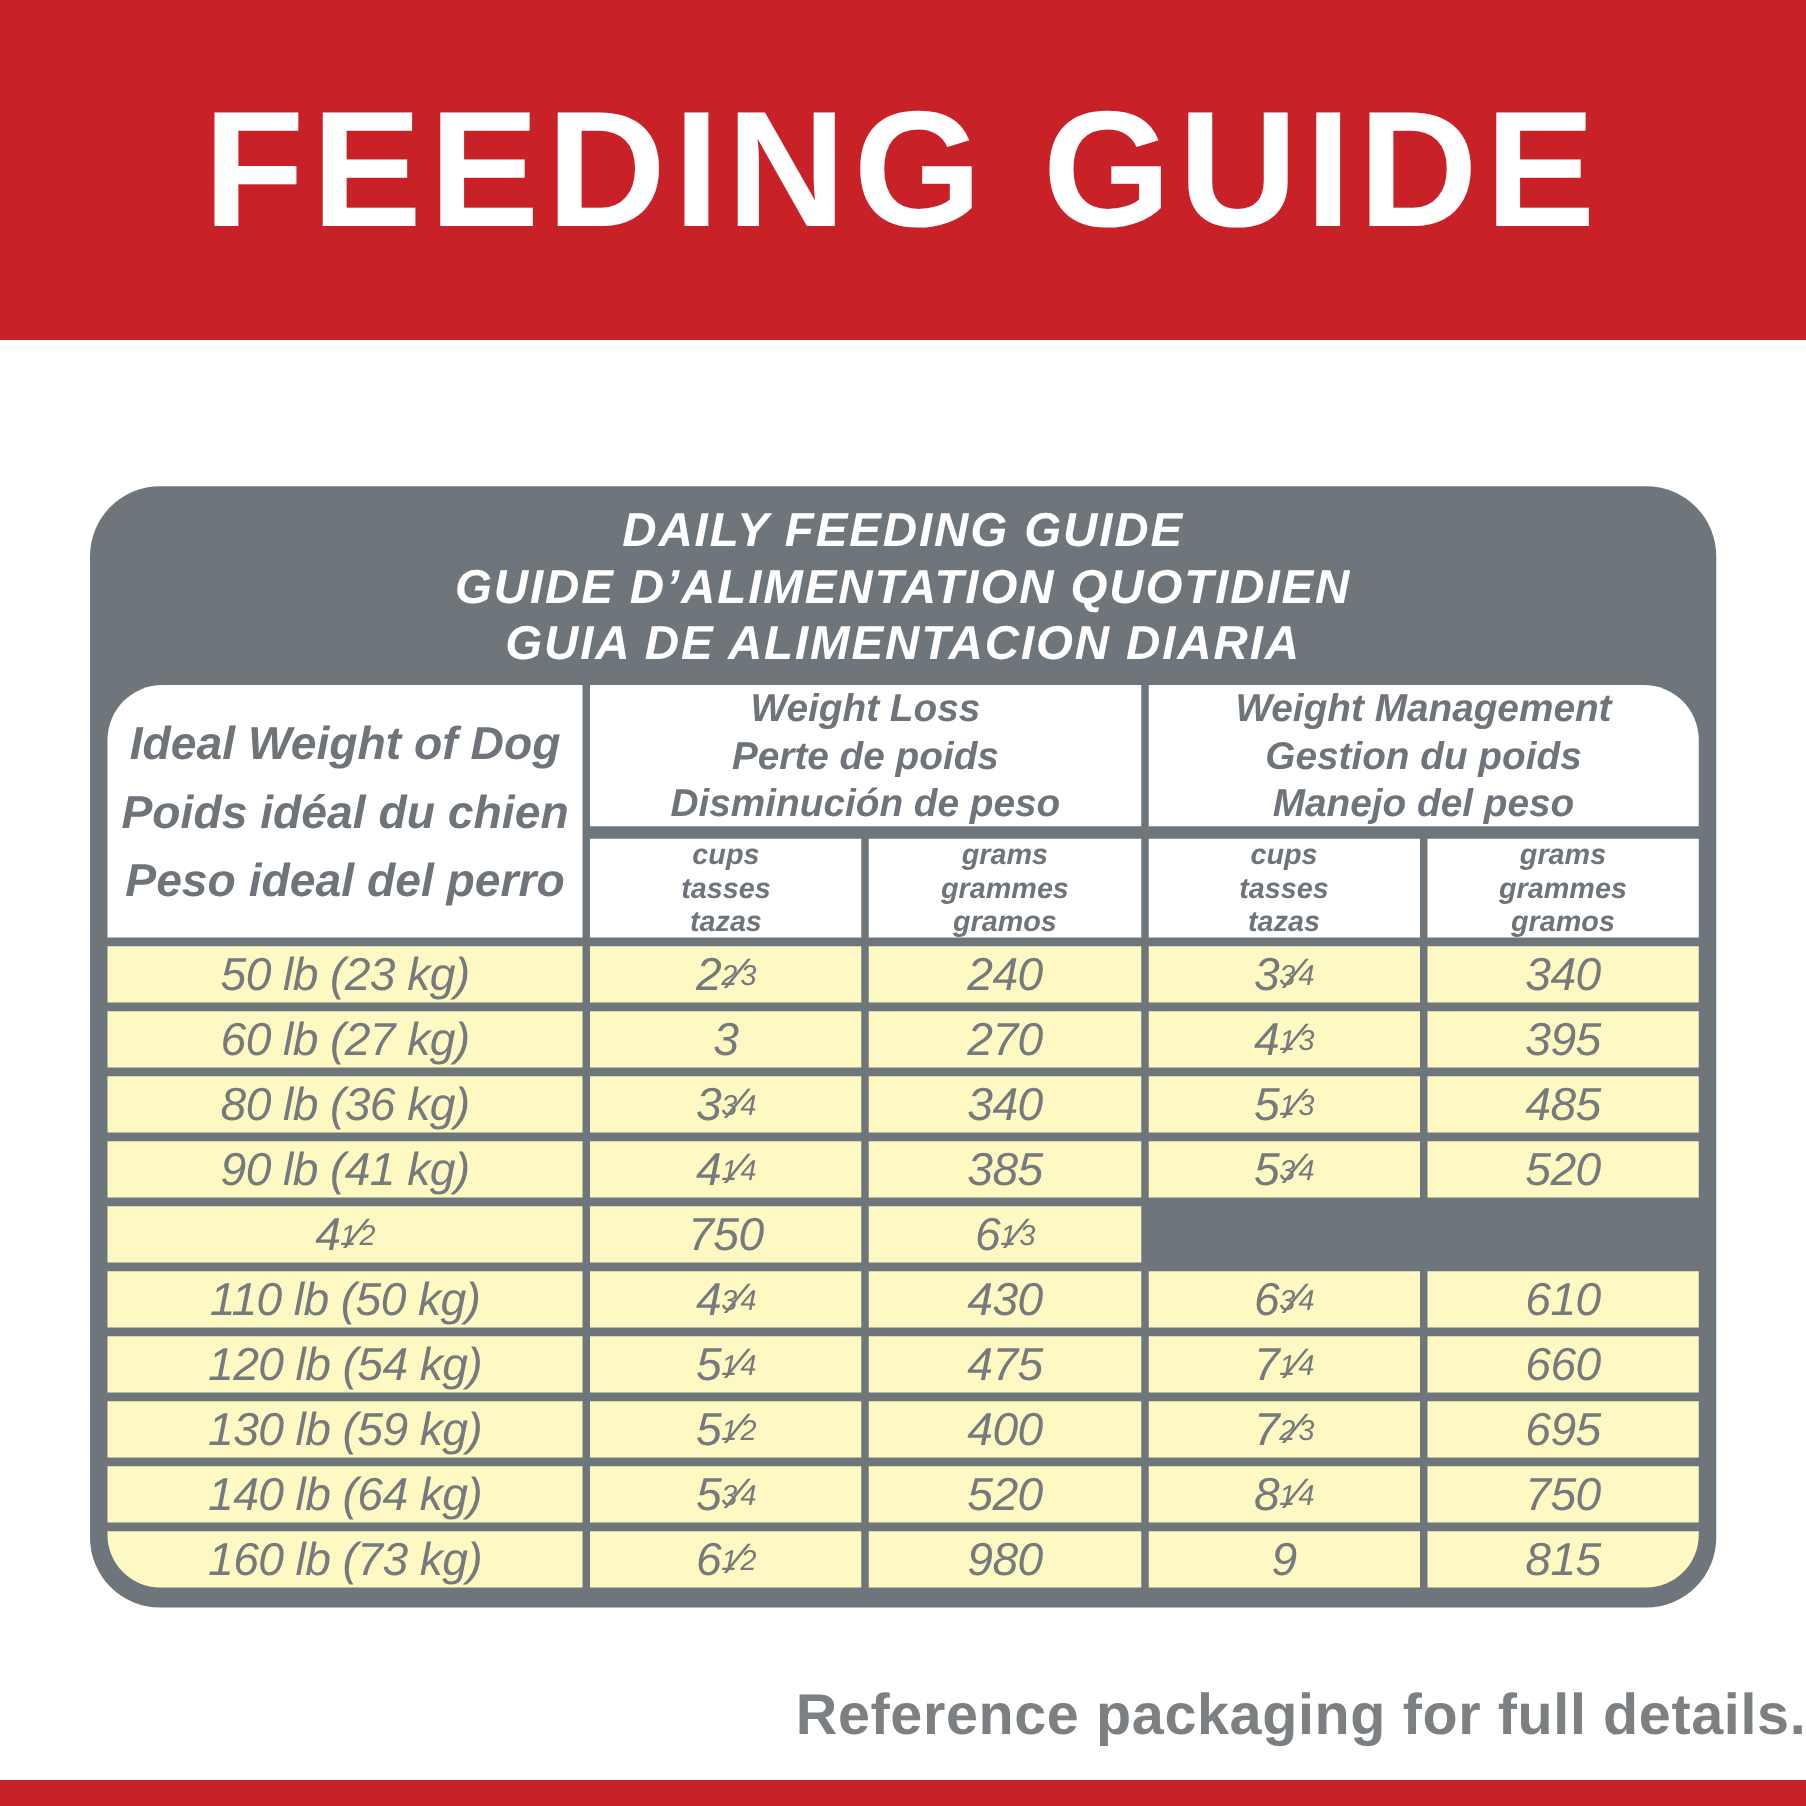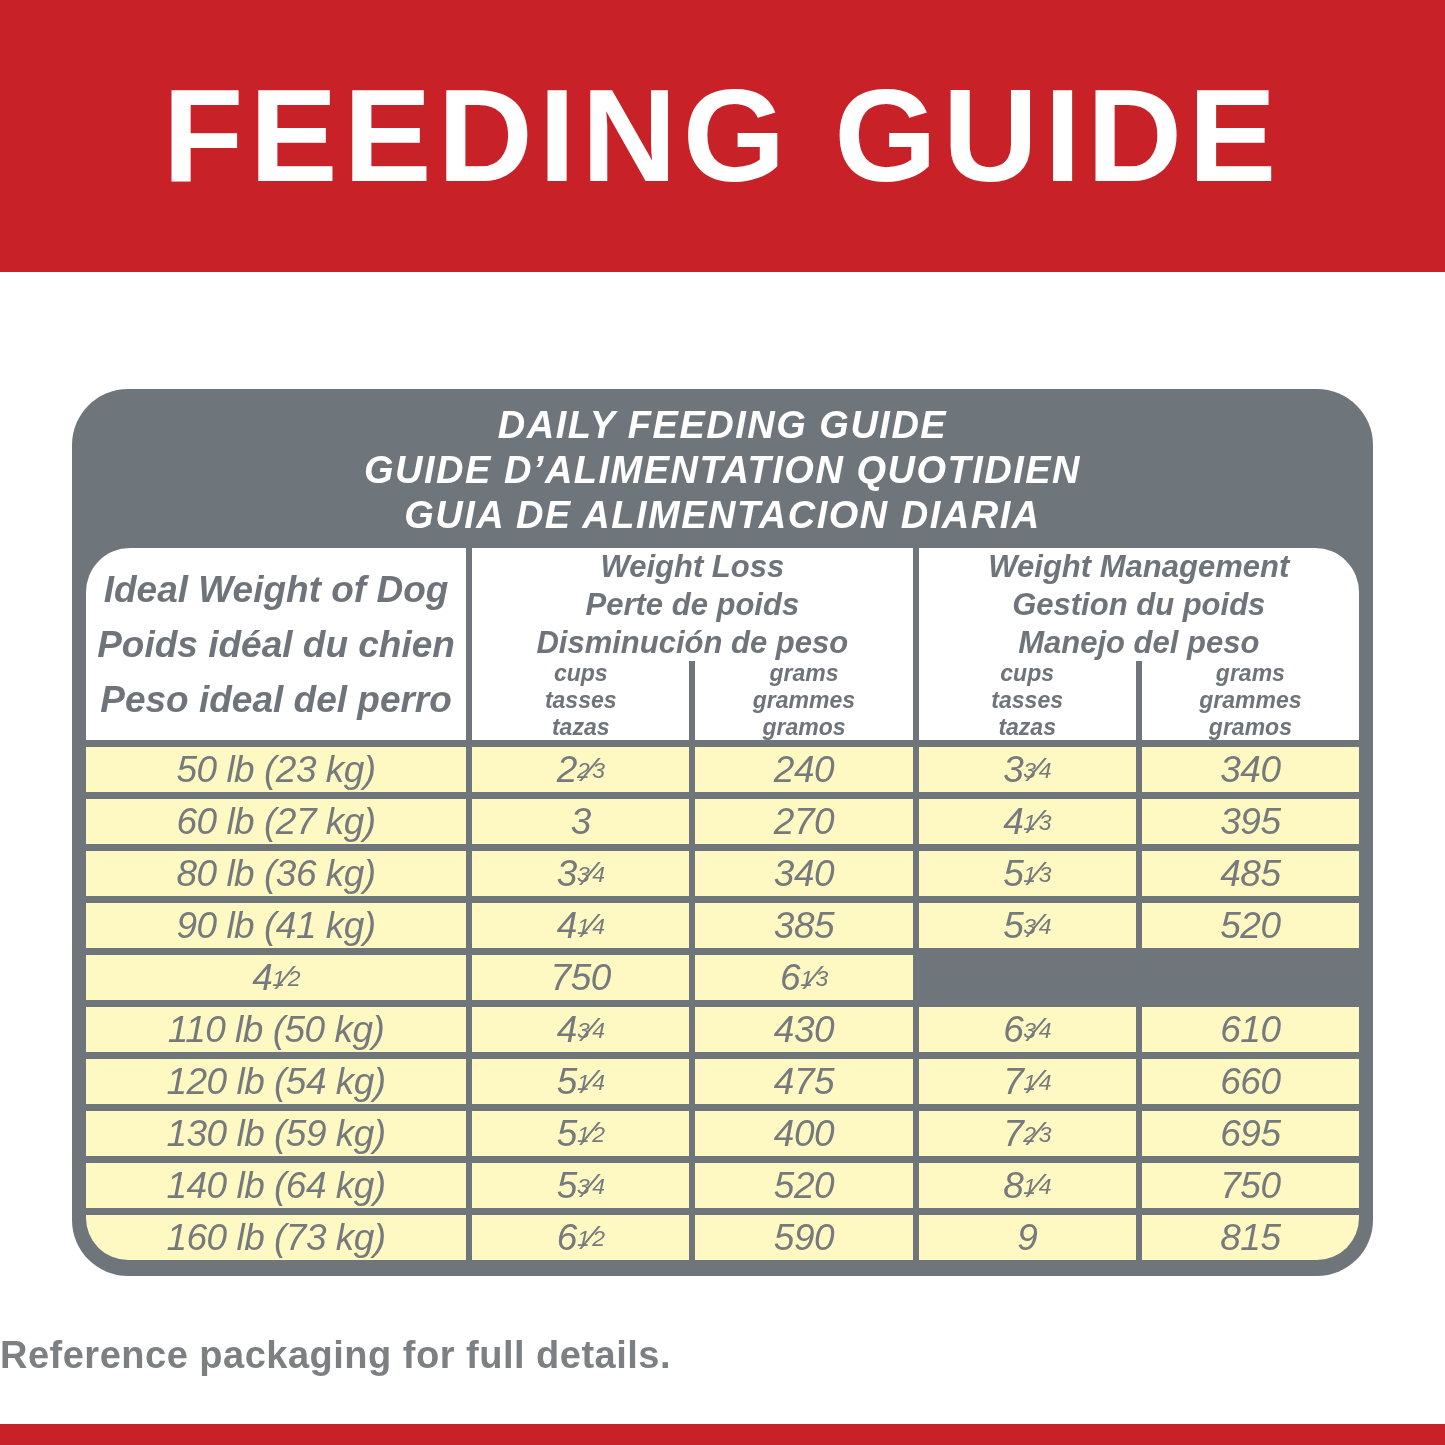--- a/index.html
+++ b/index.html
@@ -48,21 +48,21 @@
     line-height: 45px;
     letter-spacing: 1.5px;
     padding: 8px 0 10px 0;
   }
 
   .grid-head, .tr {
     display: grid;
     grid-template-columns: 1.75fr 1fr 1fr 1fr 1fr;
     column-gap: 6px;
   }
-  .grid-head { row-gap: 0; }
+  .grid-head { row-gap: 10px; }
 
   .cellw {
     background: #ffffff;
     display: flex;
     flex-direction: column;
     align-items: center;
     justify-content: center;
     text-align: center;
     color: #6E747A;
   }
@@ -107,23 +107,23 @@
   .tr:last-child .td:first-child { border-bottom-left-radius: 42px; }
   .tr:last-child .td:last-child  { border-bottom-right-radius: 42px; }
 
   .td sup { font-size: 0.62em; vertical-align: 0.38em; line-height: 0; }
   .td sub { font-size: 0.62em; vertical-align: -0.04em; line-height: 0; }
   .td .sl { font-size: 0.92em; margin: 0 -1px; }
 
   
   .footer-note {
     margin-top: 58px;
-    text-align: left;
-    font-weight: bold;
-    font-size: 38px;
+    text-align: right;
+    font-weight: bold;
+    font-size: 46px;
     color: #7C8083;
     letter-spacing: 0.5px;
   }
 
   
   .bottom-strip {
     position: absolute;
     left: 0; bottom: 0;
     width: 100%;
     height: 21px;
@@ -243,21 +243,21 @@
       <div class="tr">
         <div class="td">140 lb (64 kg)</div>
         <div class="td frac">5 <sup>3</sup><span class="sl">⁄</span><sub>4</sub></div>
         <div class="td">520</div>
         <div class="td frac">8 <sup>1</sup><span class="sl">⁄</span><sub>4</sub></div>
         <div class="td">750</div>
       </div>
       <div class="tr">
         <div class="td">160 lb (73 kg)</div>
         <div class="td frac">6 <sup>1</sup><span class="sl">⁄</span><sub>2</sub></div>
-        <div class="td">590</div>
+        <div class="td">980</div>
         <div class="td frac">9</div>
         <div class="td">815</div>
       </div>
     </div>
   </div>
 
   <div class="footer-note">Reference packaging for full details.</div>
 
   <div class="bottom-strip"></div>
 

